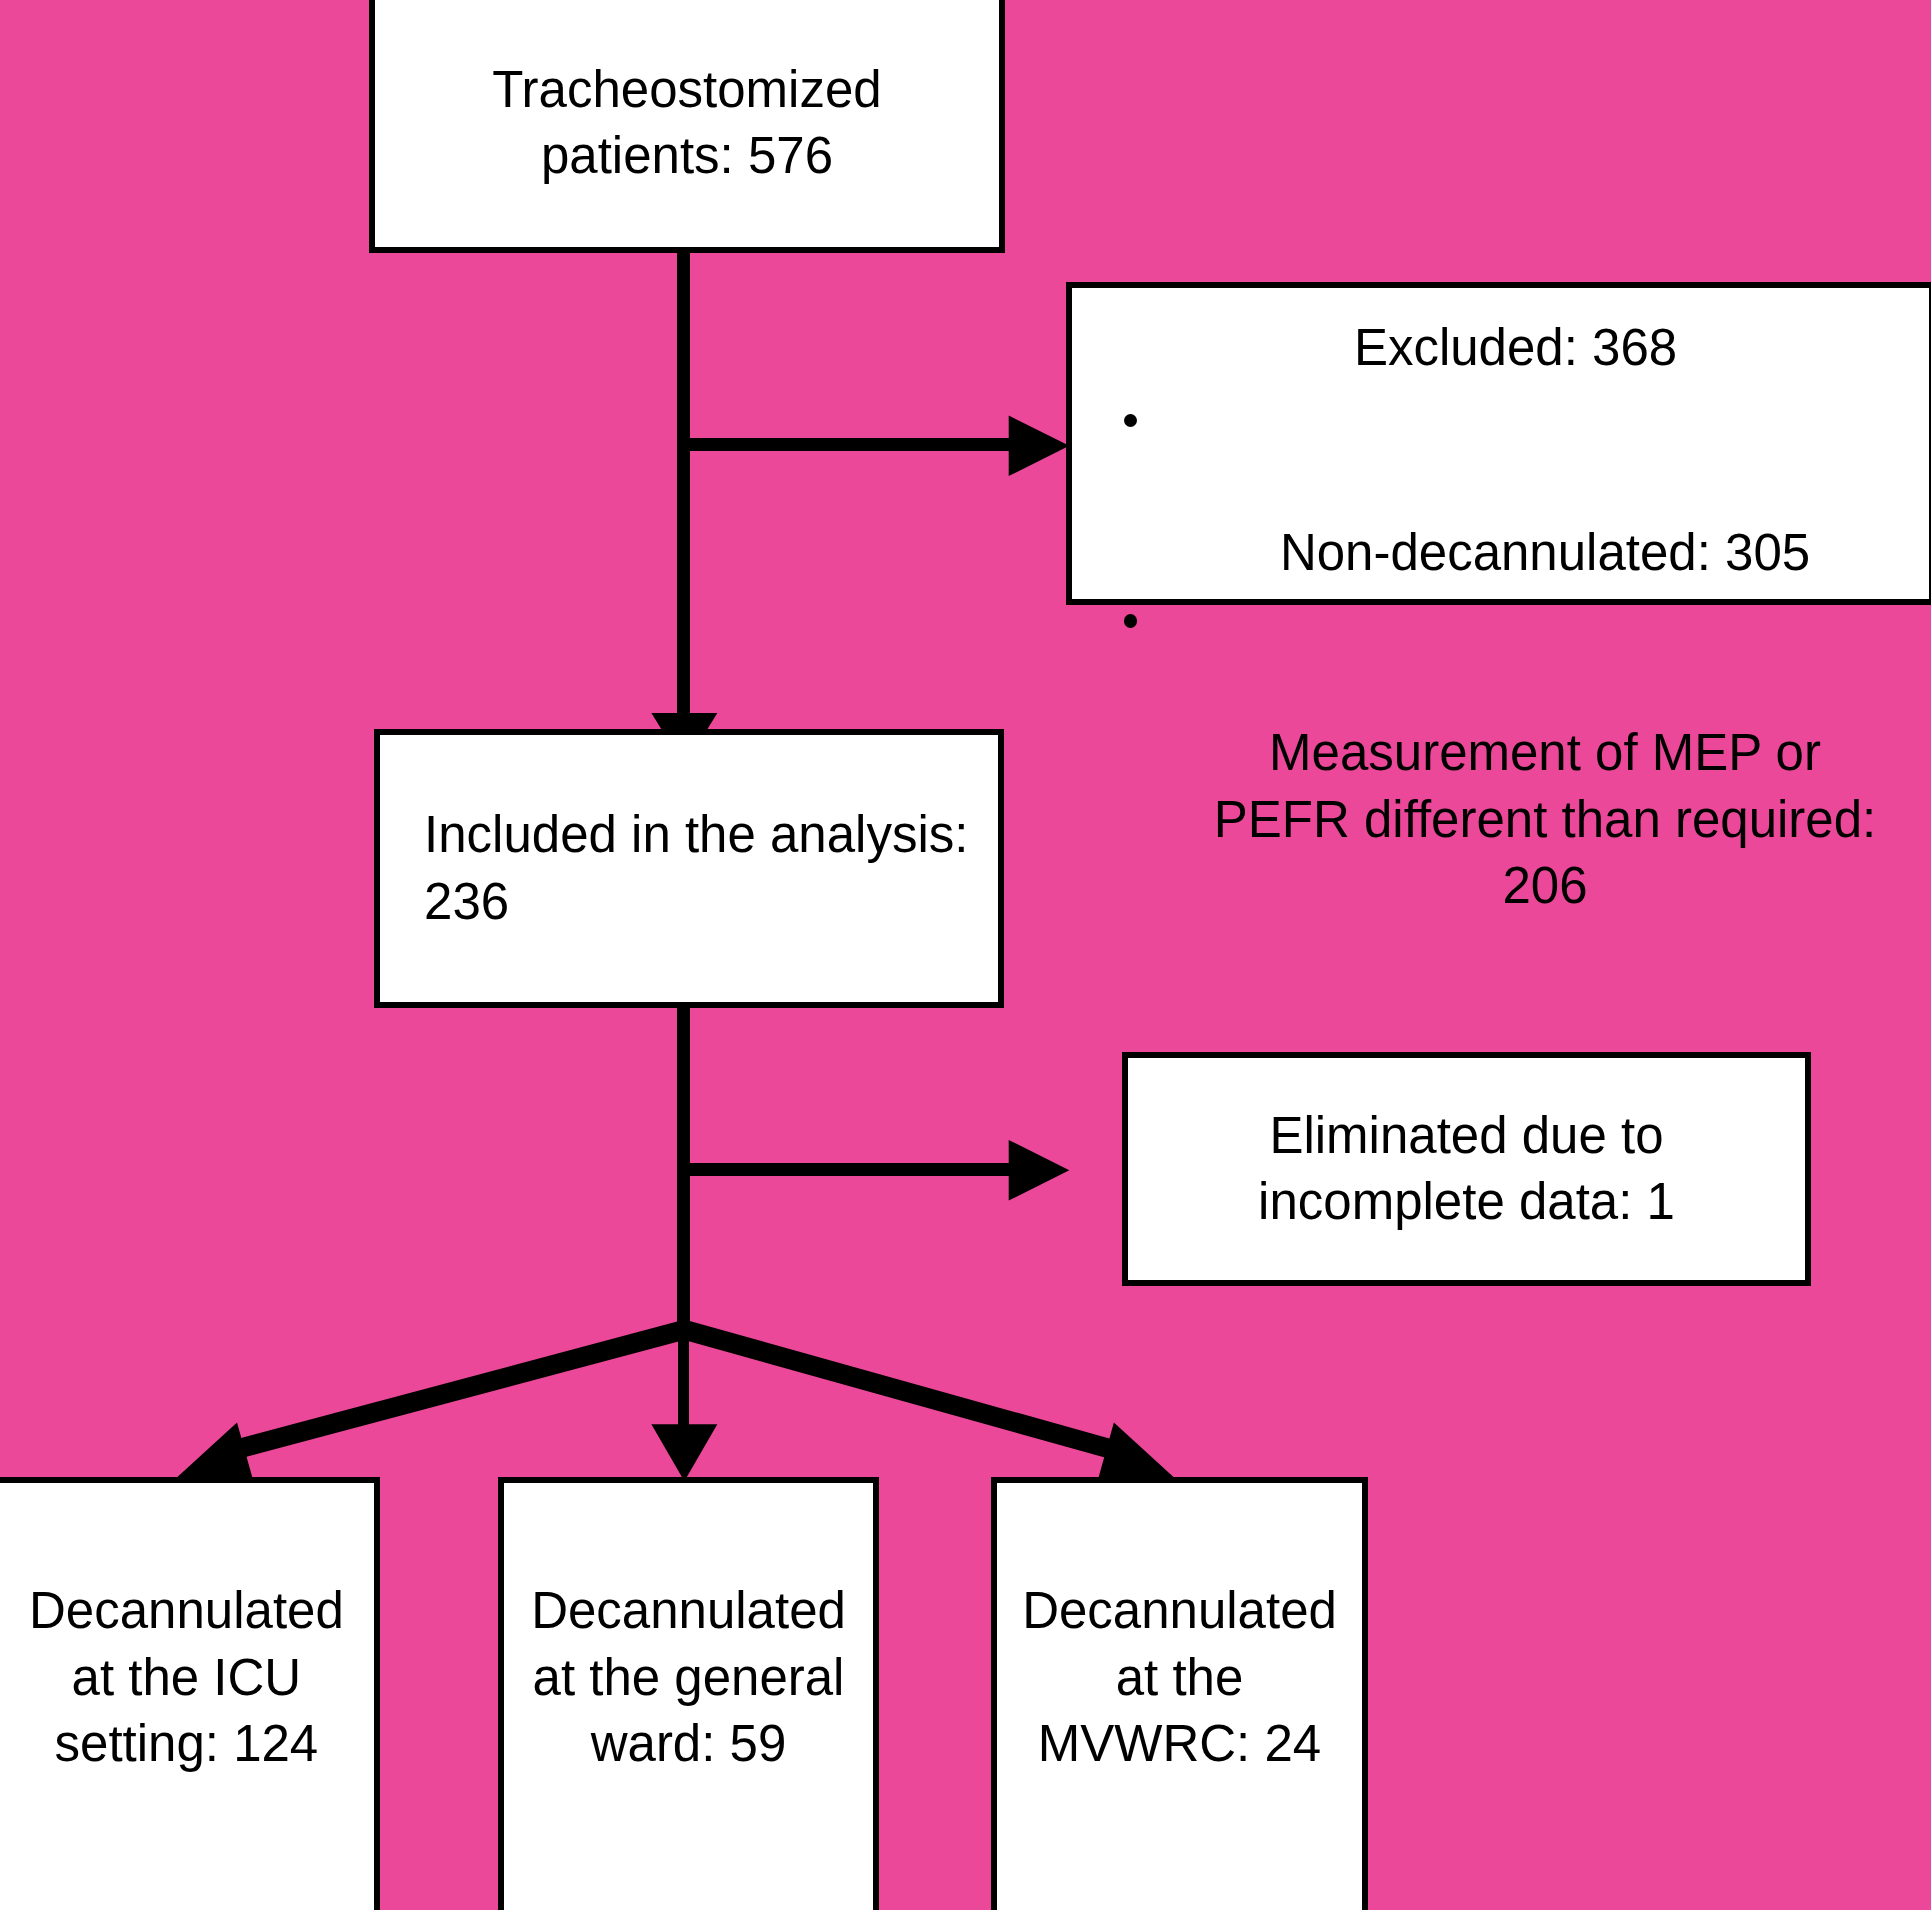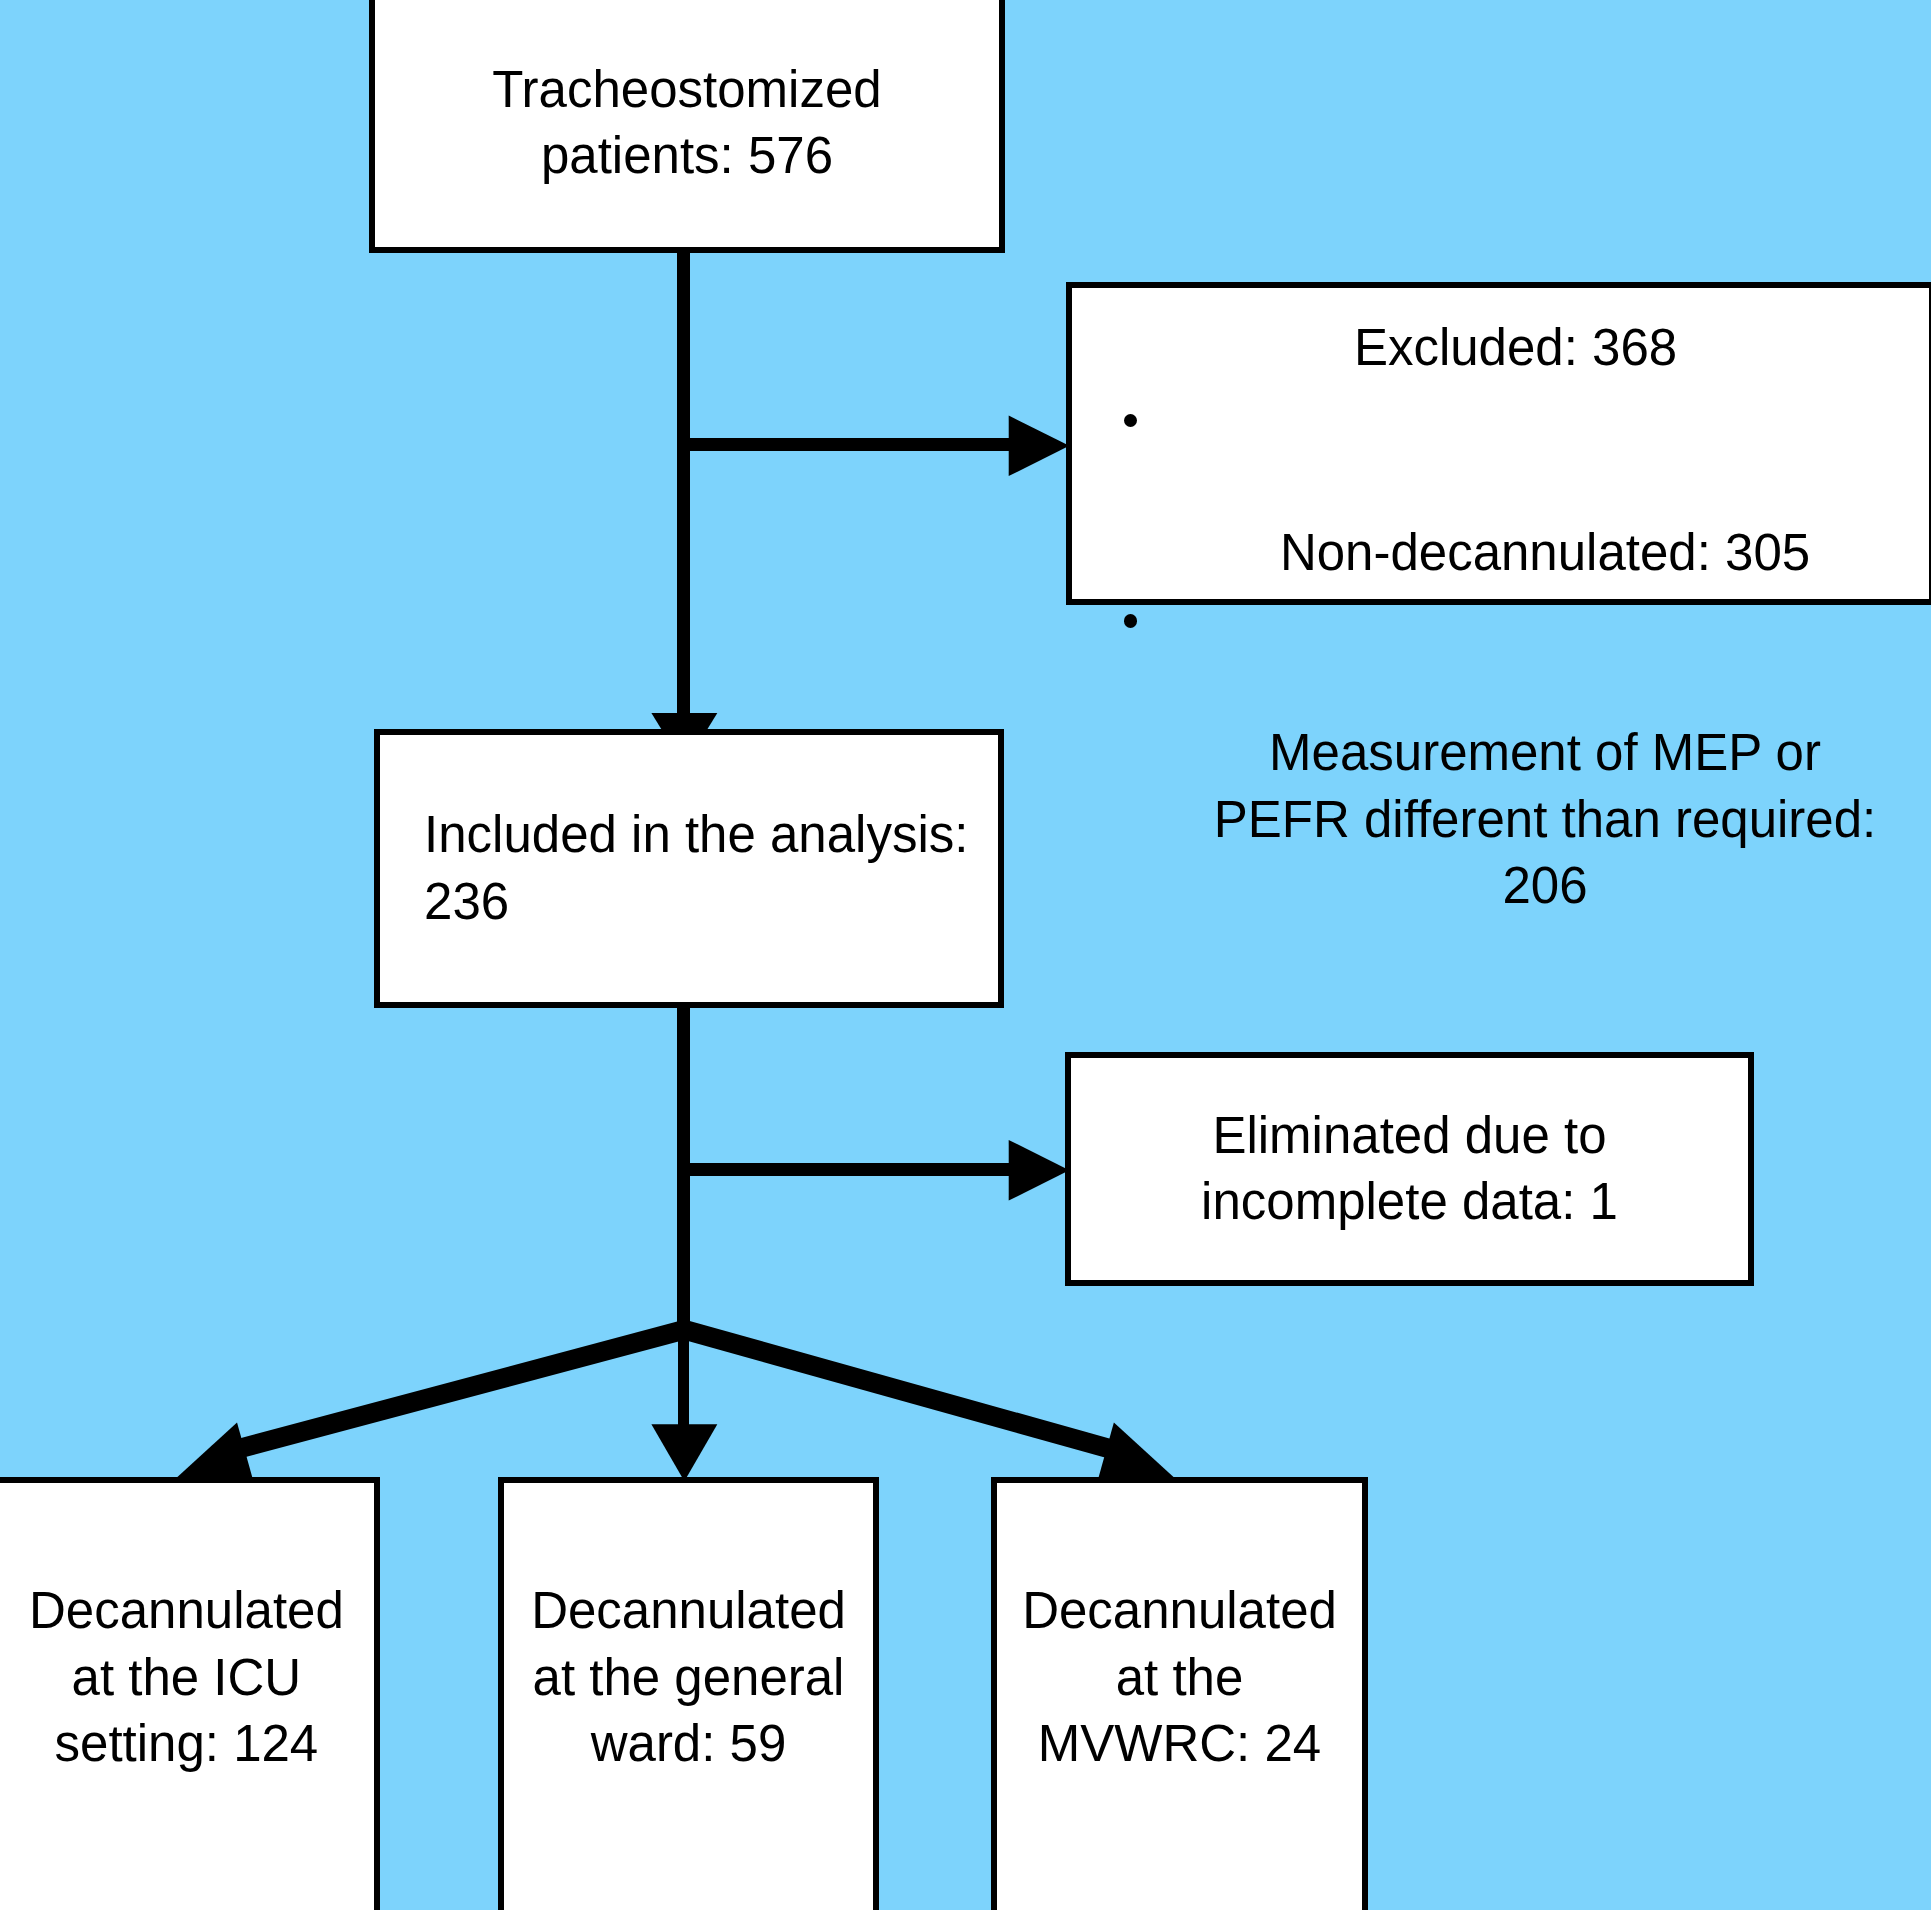--- a/index.html
+++ b/index.html
@@ -8,21 +8,21 @@
     background: #ffffff;
   }
   body {
     font-family: "Liberation Sans", sans-serif;
     color: #000000;
   }
   #flowchart-canvas {
     position: relative;
     width: 1931px;
     height: 1911px;
-    background: #7dd3fc;
+    background: #ec4899;
     overflow: hidden;
   }
   .node-box {
     position: absolute;
     box-sizing: border-box;
     border: 6.2px solid #000000;
     background: #ffffff;
     display: flex;
     align-items: center;
     justify-content: center;
@@ -76,21 +76,21 @@
     background: #000;
     border-radius: 50%;
   }
 
   #box-included {
     left: 374px;  top: 729px;  width: 630px;  height: 279px;
   }
   #box-included .node-text { text-align: left; padding-left: 27px; }
 
   #box-eliminated {
-    left: 1065px; top: 1052px; width: 689px;  height: 234px;
+    left: 1122px; top: 1052px; width: 689px;  height: 234px;
   }
 
   #box-icu {
     left: -7.1px;   top: 1477px; width: 387px;  height: 441px;
   }
   #box-ward {
     left: 498px;  top: 1477px; width: 381px;  height: 441px;
   }
   #box-mvwrc {
     left: 991px; top: 1477px; width: 377px;  height: 441px;

